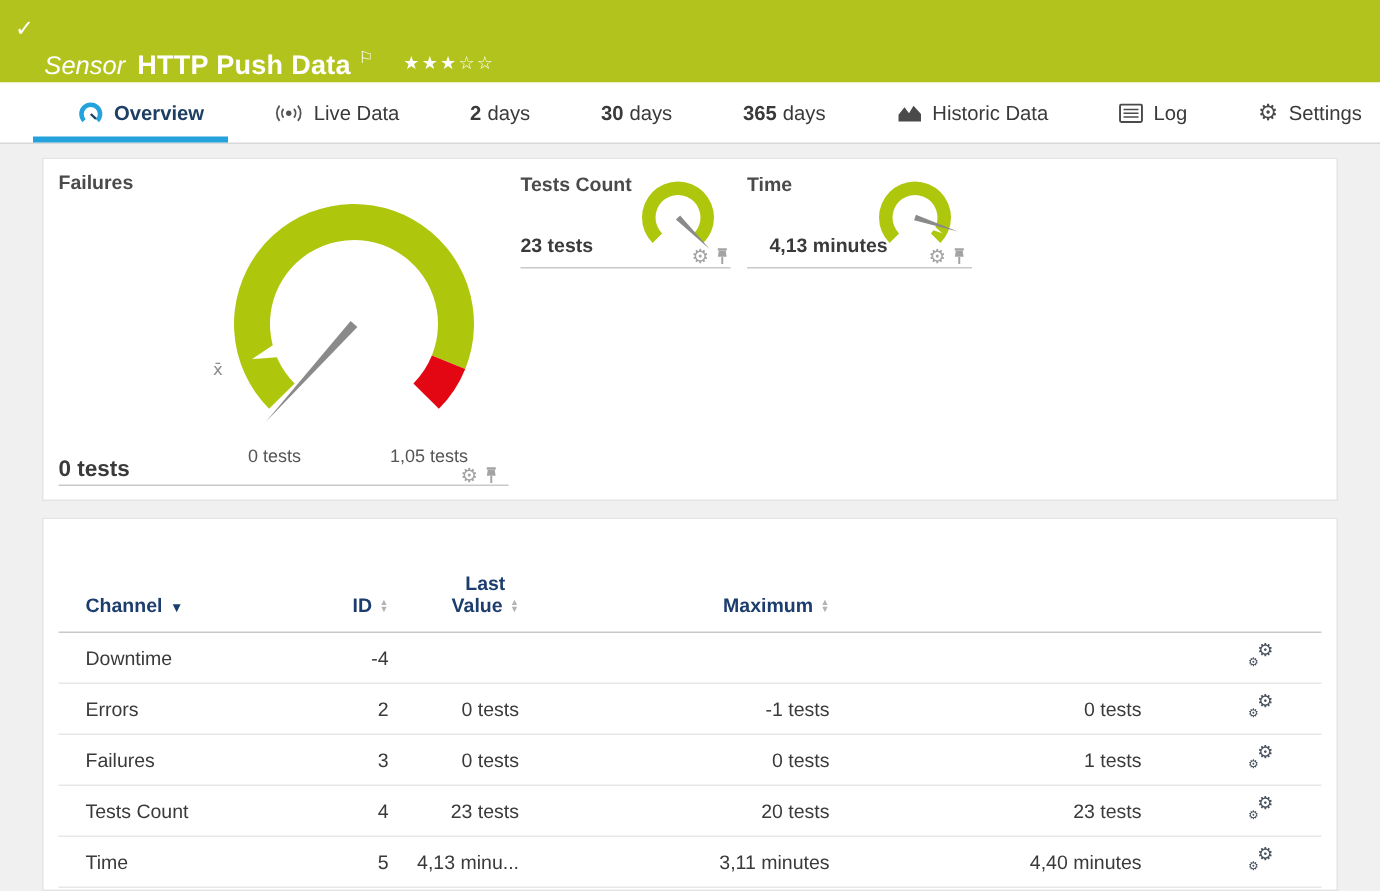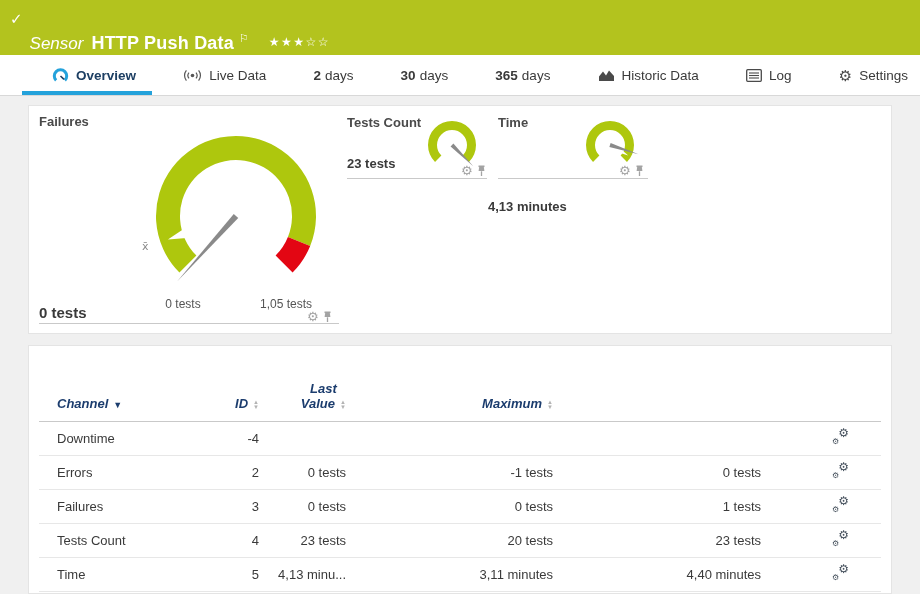--- a/index.html
+++ b/index.html
@@ -58,21 +58,21 @@
   .avg-text{ font-size:11px; fill:#8a8a8a; font-family:"DejaVu Sans",sans-serif; }
 
   
   .tbl{ padding:0 10px; }
   .thead, .trow{
     display:grid;
     grid-template-columns:182px 38px 87px 207px 208px 1fr;
     align-items:center;
   }
   .thead{ height:76px; align-items:end; padding-bottom:10px; border-bottom:1px solid #c9c9c9; }
-  .th{ font-size:13px; font-weight:bold; color:var(--navy); cursor:pointer;font-style:italic; }
+  .th{ font-size:13px; font-weight:bold; color:var(--navy); cursor:pointer; }
   .th.right{ text-align:right; }
   .th .sort{ display:inline-flex; flex-direction:column; font-size:6px; line-height:5px;
              color:#b3b3b3; margin-left:5px; vertical-align:middle; }
   .th .caret{ font-size:9px; margin-left:5px; color:var(--navy); }
   .th-channel{ padding-left:18px; }
   .h-lastvalue{ display:inline-block; text-align:center; line-height:15px; }
   .trow{ height:34px; border-bottom:1px solid #e7e7e7; font-size:13px; color:#3a3a3a; cursor:pointer; }
   .td-channel{ padding-left:18px; }
   .td-right{ text-align:right; }
   .td-gear{ text-align:right; padding-right:32px; }
@@ -194,21 +194,21 @@
 
   <div>
     <div class="gwidget-title" style="left:469px; top:9px;">Time</div>
 
     <svg width="60" height="60" viewBox="0 0 60 60" style="position:absolute; left:551px; top:11px;">
       <path class="band" d="M13.03,44.97 A24,24 0 1 1 46.97,44.97 L40.61,38.61 A15,15 0 1 0 19.39,38.61 Z"></path>
       <polygon points="48.2,38.5 42.8,33.7 41.3,36.2" fill="#ffffff"></polygon>
       <polygon class="needle" points="58.53,37.27 30.62,26.10 29.38,29.90"></polygon>
     </svg>
 
-    <div class="gwidget-value small" style="left:459px; top:50px;margin-top:43px;">4,13 minutes</div>
+    <div class="gwidget-value small" style="left:484px; top:50px;">4,13 minutes</div>
 
     <div class="tools" style="left:590px; top:58px;">
       <span class="tool-gear">⚙</span>
       <svg class="tool-pin" width="11" height="12" viewBox="0 0 11 12">
         <rect x="2.5" y="0.5" width="6" height="1.6" fill="#a3a3a3"></rect>
         <path d="M3.2,2.1 h4.6 l0.6,4 h-5.8 z" fill="#a3a3a3"></path>
         <line x1="5.5" y1="6.3" x2="5.5" y2="11" stroke="#a3a3a3" stroke-width="1.3"></line>
       </svg>
     </div>
     <div class="widget-line" style="left:469px; top:72px; width:150px;"></div>

